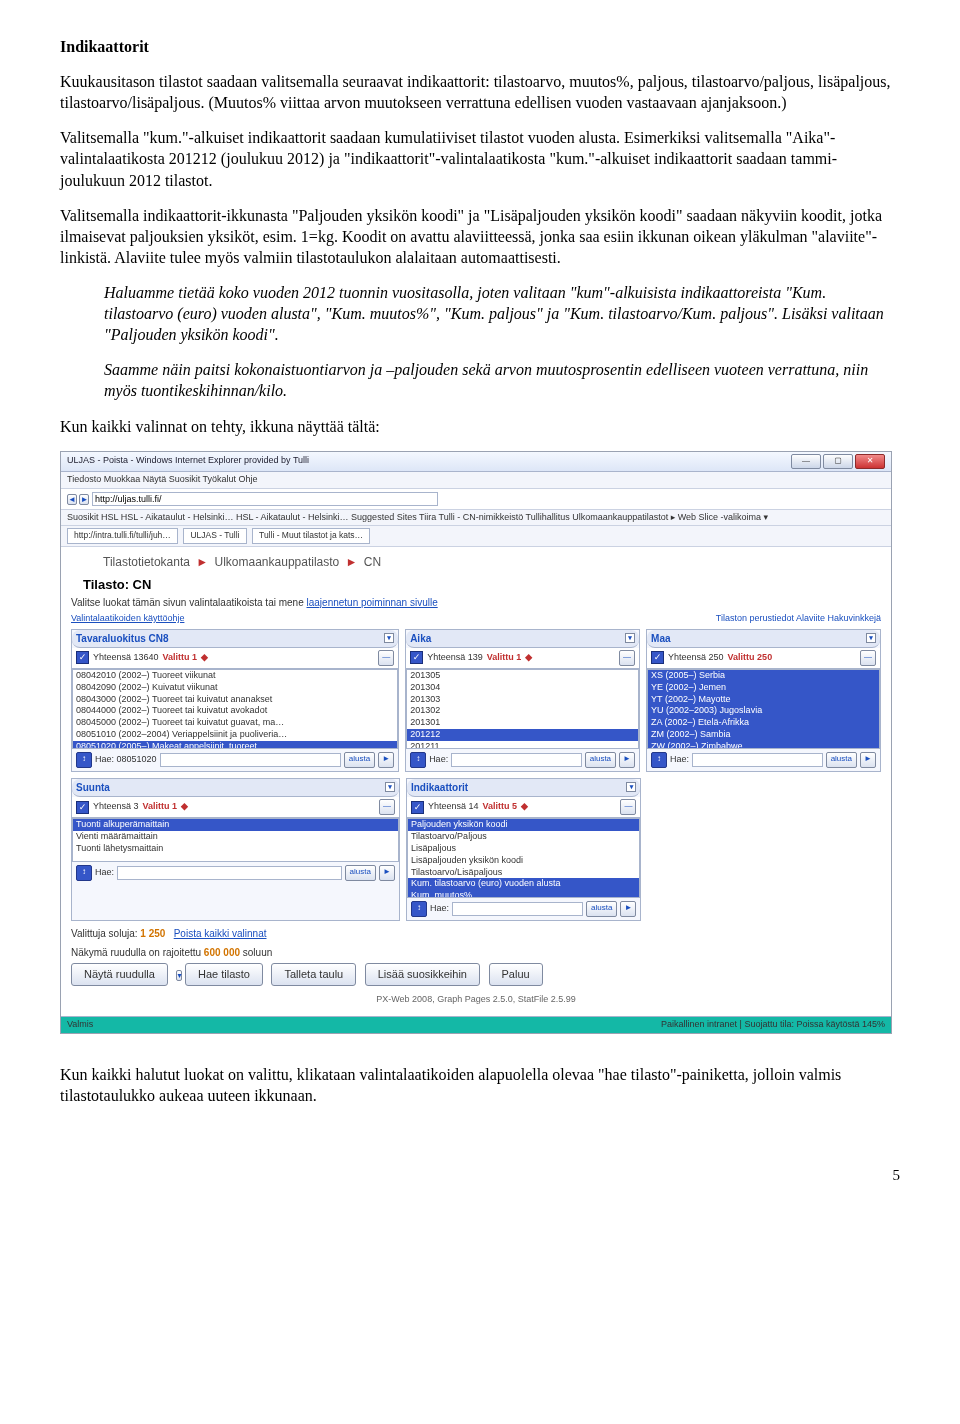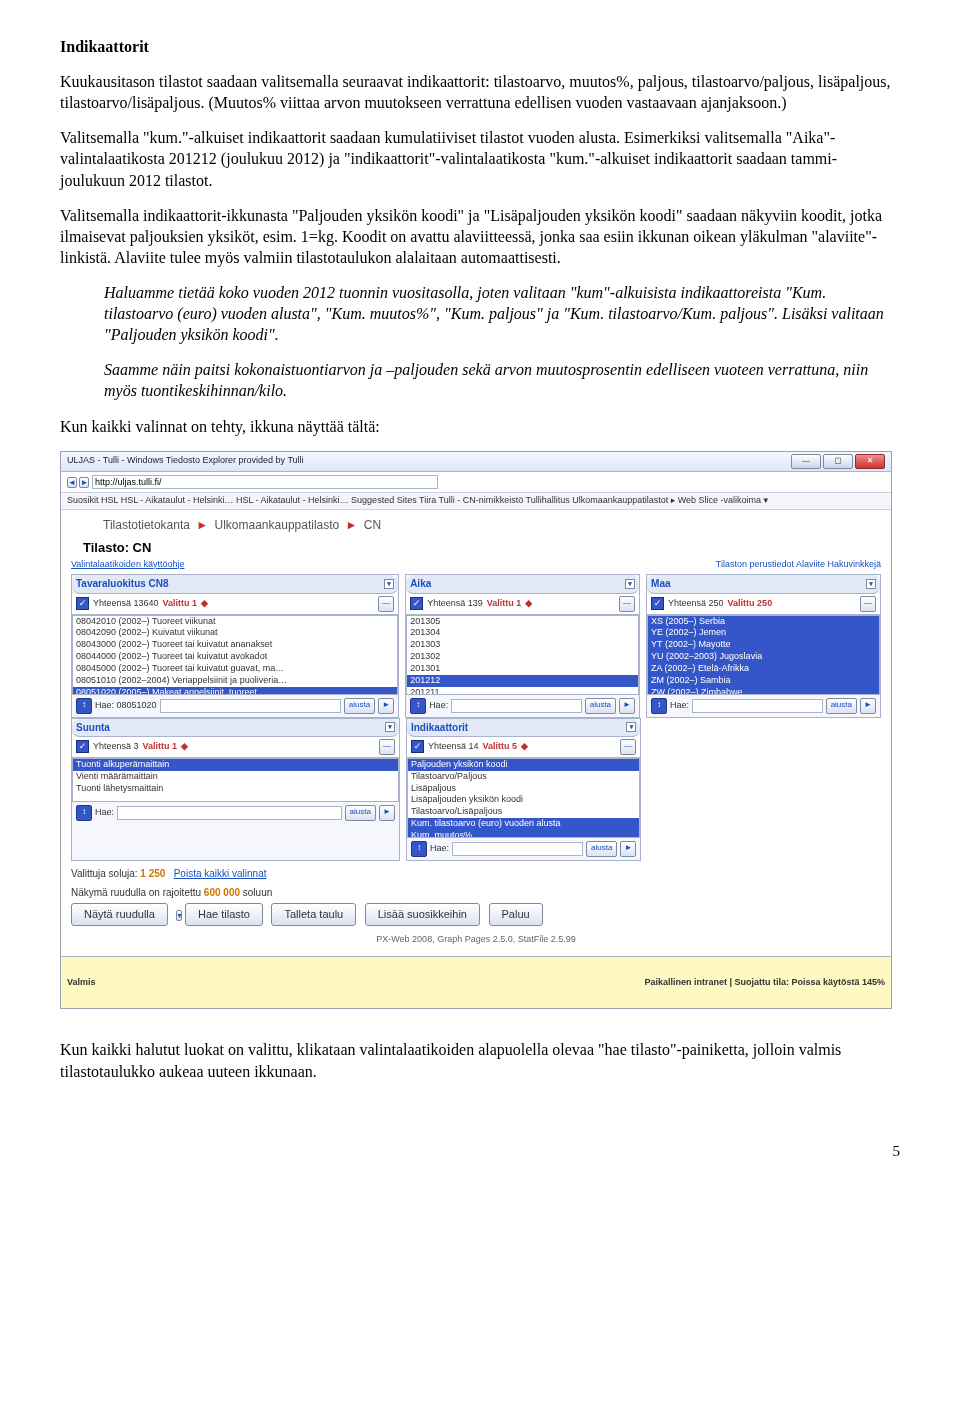--- a/index.html
+++ b/index.html
@@ -84,66 +84,76 @@
   .sel-ind li { padding:0 3px;}
   .bottom-line { font-size:10px; margin:6px 0 2px 0;}
   .bottom-line .orange { color:#d27400; font-weight:bold;}
   .bottom-line a { color:#1a4fbf; text-decoration:underline;}
   .btn-bar { margin-top:4px;}
   .big-btn {
     display:inline-block; border:1px solid #7f8aa0; background:linear-gradient(#fff,#dbe2f0);
     padding:3px 12px; font-size:11px; border-radius:3px; margin-right:6px;
   }
   .footer-gen { text-align:center; font-size:9px; color:#666; margin-top:8px;}
-  .status { background:#fef9c3; border-top:1px solid #a9b4cc; padding:20px 6px; display:flex; justify-content:space-between; font-size:9px;font-weight:bold;}
+  .status { background:#14b8a6; border-top:1px solid #a9b4cc; padding:2px 6px; display:flex; justify-content:space-between; font-size:9px;}
 </style>
 </head>
 <body>
 
 <p class="h1">Indikaattorit</p>
 
 <p>Kuukausitason tilastot saadaan valitsemalla seuraavat indikaattorit: tilastoarvo, muutos%, paljous, tilastoarvo/paljous, lisäpaljous, tilastoarvo/lisäpaljous. (Muutos% viittaa arvon muutokseen verrattuna edellisen vuoden vastaavaan ajanjaksoon.)</p>
 <p>Valitsemalla "kum."-alkuiset indikaattorit saadaan kumulatiiviset tilastot vuoden alusta. Esimerkiksi valitsemalla "Aika"-valintalaatikosta 201212 (joulukuu 2012) ja "indikaattorit"-valintalaatikosta "kum."-alkuiset indikaattorit saadaan tammi-joulukuun 2012 tilastot.</p>
 <p>Valitsemalla indikaattorit-ikkunasta "Paljouden yksikön koodi" ja "Lisäpaljouden yksikön koodi" saadaan näkyviin koodit, jotka ilmaisevat paljouksien yksiköt, esim. 1=kg. Koodit on avattu alaviitteessä, jonka saa esiin ikkunan oikean yläkulman "alaviite"-linkistä. Alaviite tulee myös valmiin tilastotaulukon alalaitaan automaattisesti.</p>
 
 <p class="italic indent">Haluamme tietää koko vuoden 2012 tuonnin vuositasolla, joten valitaan "kum"-alkuisista indikaattoreista "Kum. tilastoarvo (euro) vuoden alusta", "Kum. muutos%", "Kum. paljous" ja "Kum. tilastoarvo/Kum. paljous". Lisäksi valitaan "Paljouden yksikön koodi".</p>
 <p class="italic indent">Saamme näin paitsi kokonaistuontiarvon ja –paljouden sekä arvon muutosprosentin edelliseen vuoteen verrattuna, niin myös tuontikeskihinnan/kilo.</p>
 
 <p>Kun kaikki valinnat on tehty, ikkuna näyttää tältä:</p>
 
 <div class="screenshot">
 
   <div class="ss-titlebar">
-    <span class="title">ULJAS - Tulli - Windows Tiedosto Explorer provided by Tulli</span>
+    <span class="title">ULJAS - Poista - Windows Internet Explorer provided by Tulli</span>
     <span class="win-btns">
       <span class="win-btn">—</span>
       <span class="win-btn">▢</span>
       <span class="win-btn close">✕</span>
     </span>
   </div>
 
+  <div class="ss-menu">Tiedosto   Muokkaa   Näytä   Suosikit   Työkalut   Ohje</div>
 
   <div class="ss-addr">
     <span class="sq-btn">◄</span>
     <span class="sq-btn">►</span>
     <input type="text" value="http://uljas.tulli.fi/" style="">
   </div>
 
   <div class="ss-fav">Suosikit   HSL   HSL - Aikataulut - Helsinki…   HSL - Aikataulut - Helsinki…   Suggested Sites   Tiira   Tulli - CN-nimikkeistö   Tullihallitus   Ulkomaankauppatilastot   ▸ Web Slice -valikoima ▾</div>
 
+  <div class="ss-tabs">
+    <span class="ss-tab">http://intra.tulli.fi/tulli/juh…</span>
+    <span class="ss-tab">ULJAS - Tulli</span>
+    <span class="ss-tab">Tulli - Muut tilastot ja kats…</span>
+  </div>
 
   <div class="ss-content">
     <div class="bc">
       <span>Tilastotietokanta</span>
       <span class="arrow">►</span>
       <span>Ulkomaankauppatilasto</span>
       <span class="arrow">►</span>
       <span>CN</span>
     </div>
     <div class="tilasto-h">Tilasto: CN</div>
+    <div class="subline">
+      <span>Valitse luokat tämän sivun valintalaatikoista tai mene </span>
+      <span class="link">laajennetun poiminnan sivulle</span>
+    </div>
     <div style="display:flex; justify-content:space-between;">
       <span class="uo">Valintalaatikoiden käyttöohje</span>
       <span class="topright">Tilaston perustiedot   Alaviite   Hakuvinkkejä</span>
     </div>
 
     <div class="panel-row" style="margin-top:4px;">
 
       <div class="panel" style="flex:1.4;">
         <div class="panel-hd">
             <span>Tavaraluokitus CN8</span>
@@ -230,21 +240,21 @@
         <div class="hae-row">
           <span class="sq-btn blue">↕</span>
           <span class="lbl">Hae:</span>
           <span class="txt"></span>
           <span class="sq-btn" style="width:auto;padding:0 4px;">alusta</span>
           <span class="sq-btn">►</span>
         </div>
       </div>
     </div>
 
-    <div class="panel-row" style="">
+    <div class="panel-row" style="margin-top:6px;">
 
       <div class="panel" style="flex:1.4;">
         <div class="panel-hd">
             <span>Suunta</span>
             <span class="dd">▾</span>
           </div>
         <div class="panel-sub">
           <span class="chk">✓</span>
           <span>Yhteensä 3</span>
           <span class="red-arrow">Valittu 1</span>

